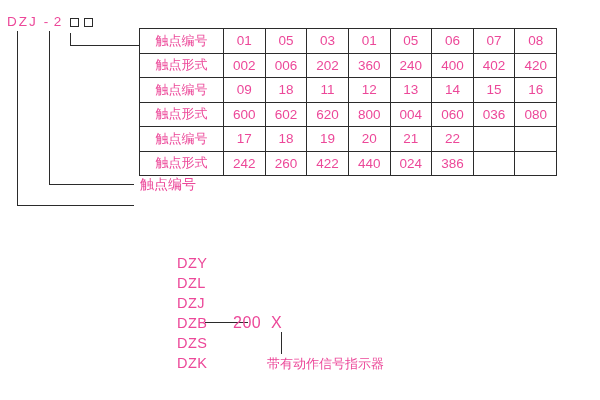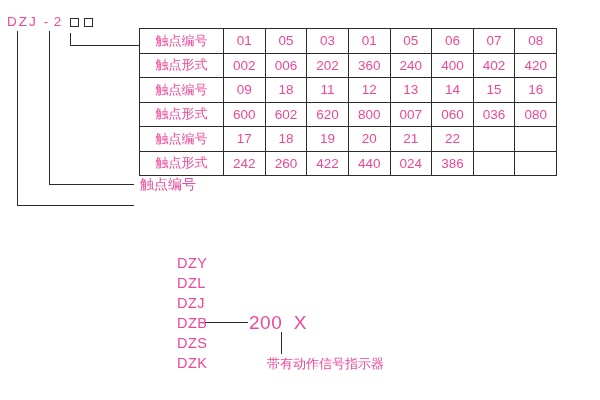--- a/index.html
+++ b/index.html
@@ -76,23 +76,23 @@
     top: 253px;
   }
   .model-item {
     height: 20px;
     line-height: 20px;
     font-size: 14.5px;
     letter-spacing: 0.5px;
   }
   .spec-value {
     position: absolute;
-    left: 249px;
+    left: 233px;
     top: 315px;
-    font-size: 19px;
+    font-size: 16px;
     line-height: 16px;
     white-space: pre;
     letter-spacing: 0.5px;
   }
 </style>
 </head>
 <body>
 
 <div class="page">
 
@@ -156,21 +156,21 @@
         <td>14</td>
         <td>15</td>
         <td>16</td>
       </tr>
       <tr>
         <td class="hdr">触点形式</td>
         <td>600</td>
         <td>602</td>
         <td>620</td>
         <td>800</td>
-        <td>007</td>
+        <td>004</td>
         <td>060</td>
         <td>036</td>
         <td>080</td>
       </tr>
       <tr>
         <td class="hdr">触点编号</td>
         <td>17</td>
         <td>18</td>
         <td>19</td>
         <td>20</td>

